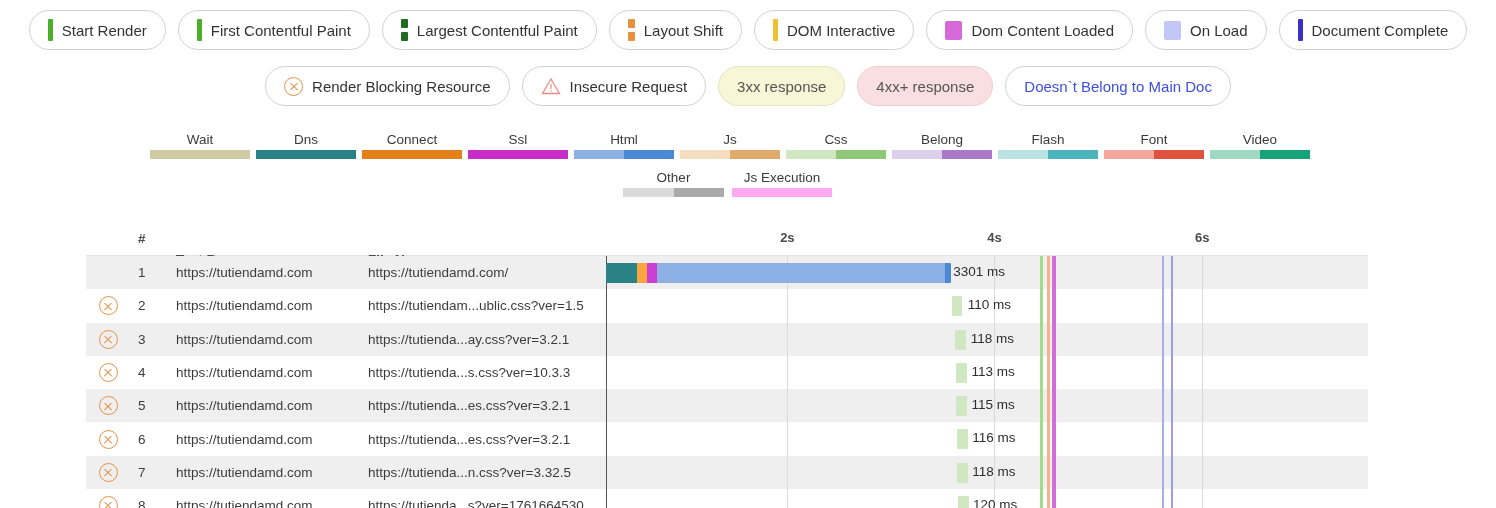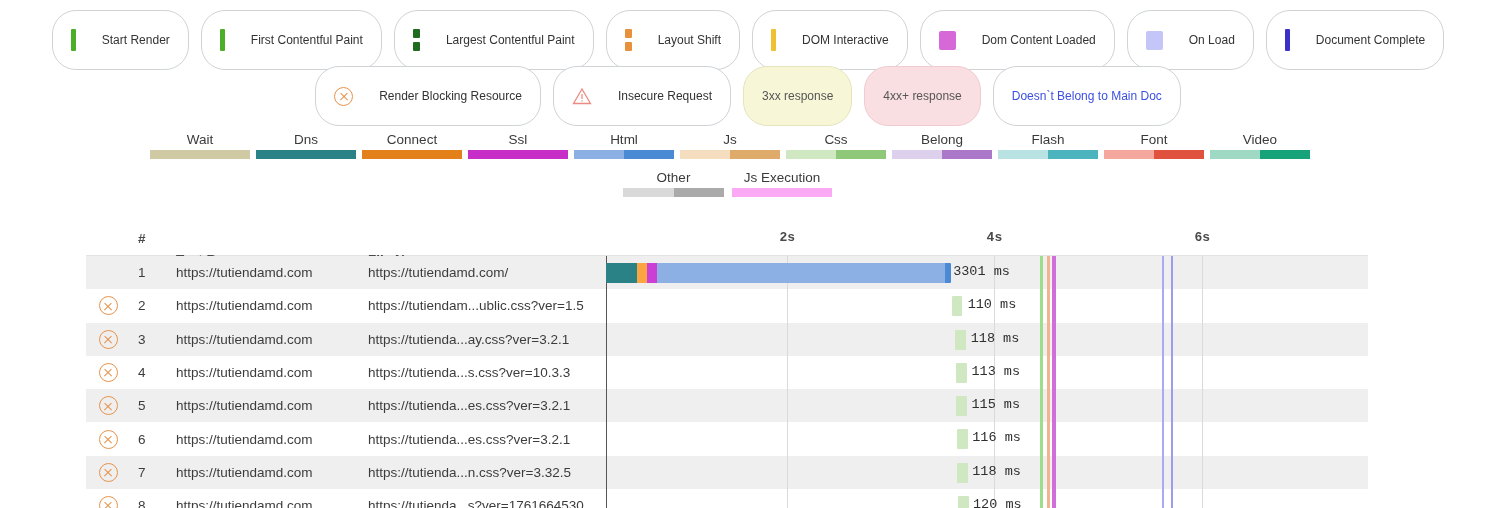--- a/index.html
+++ b/index.html
@@ -15,24 +15,24 @@
 
   
   .chip-row {
     display: flex; justify-content: center; align-items: center;
     gap: 12px;
   }
   #chip-row-1 { position: absolute; left: 0; top: 10px; width: 1496px; }
   #chip-row-2 { position: absolute; left: 0; top: 66px; width: 1496px; }
 
   .chip {
-    display: inline-flex; align-items: center; gap: 26px;
-    height: 60px; padding: 0 18px;
+    display: inline-flex; align-items: center; gap: 9px;
+    height: 40px; padding: 0 18px;
     border: 1px solid #cfd3d6; border-radius: 24px;
-    background: #fff; font-size: 12px; color: #333; white-space: nowrap;
+    background: #fff; font-size: 15px; color: #333; white-space: nowrap;
   }
   .chip.solid-yellow { background: #f7f7d8; border-color: #e4e4bd; color: #555; }
   .chip.solid-pink   { background: #fadfe2; border-color: #f0ccd1; color: #555; }
   .chip.link         { color: #3c4fe0; }
 
   .swatch-bar { width: 5px; height: 22px; border-radius: 1px; display:block; }
   .swatch-box { width: 17px; height: 19px; border-radius: 2px; display:block; }
   .swatch-split { width: 7px; height: 22px; display:flex; flex-direction:column; justify-content:space-between; }
   .swatch-split i { display:block; width:7px; height:9px; border-radius:1px; }
 
@@ -64,21 +64,21 @@
   #waterfall { position: absolute; left: 86px; top: 222px; width: 1282px; }
   .wf-head {
     display: flex; align-items: center; height: 34px;
     font-size: 13.5px; font-weight: bold; color: #4a4a4a;
     border-bottom: 1px solid #e2e2e2;
   }
   .c-icon { width: 44px; flex: 0 0 44px; }
   .c-num  { width: 42px; flex: 0 0 42px; }
   .c-run  { width: 192px; flex: 0 0 192px; }
   .c-file { width: 240px; flex: 0 0 240px; }
-  .c-time { flex: 1 1 auto; position: relative; height: 100%; font-family: Liberation Mono, monospace; }
+  .c-time { flex: 1 1 auto; position: relative; height: 100%; }
 
   .wf-head .c-num { text-align: left; padding-left: 8px; }
   .wf-head .c-run, .wf-head .c-file { padding-left: 4px; margin-top: 41px; }
 
   .tick { position: absolute; top: 8px; transform: translateX(-50%); font-size: 13px; font-weight: bold; color: #4a4a4a; }
 
   .wf-row { display: flex; align-items: center; height: 33.3px; position: relative; font-size: 13.5px; color: #3c3c3c; }
   .wf-row.alt { background: #efefef; }
   .wf-row .c-icon { display:flex; align-items:center; justify-content:center; }
   .wf-row .c-num { padding-left: 8px; }

